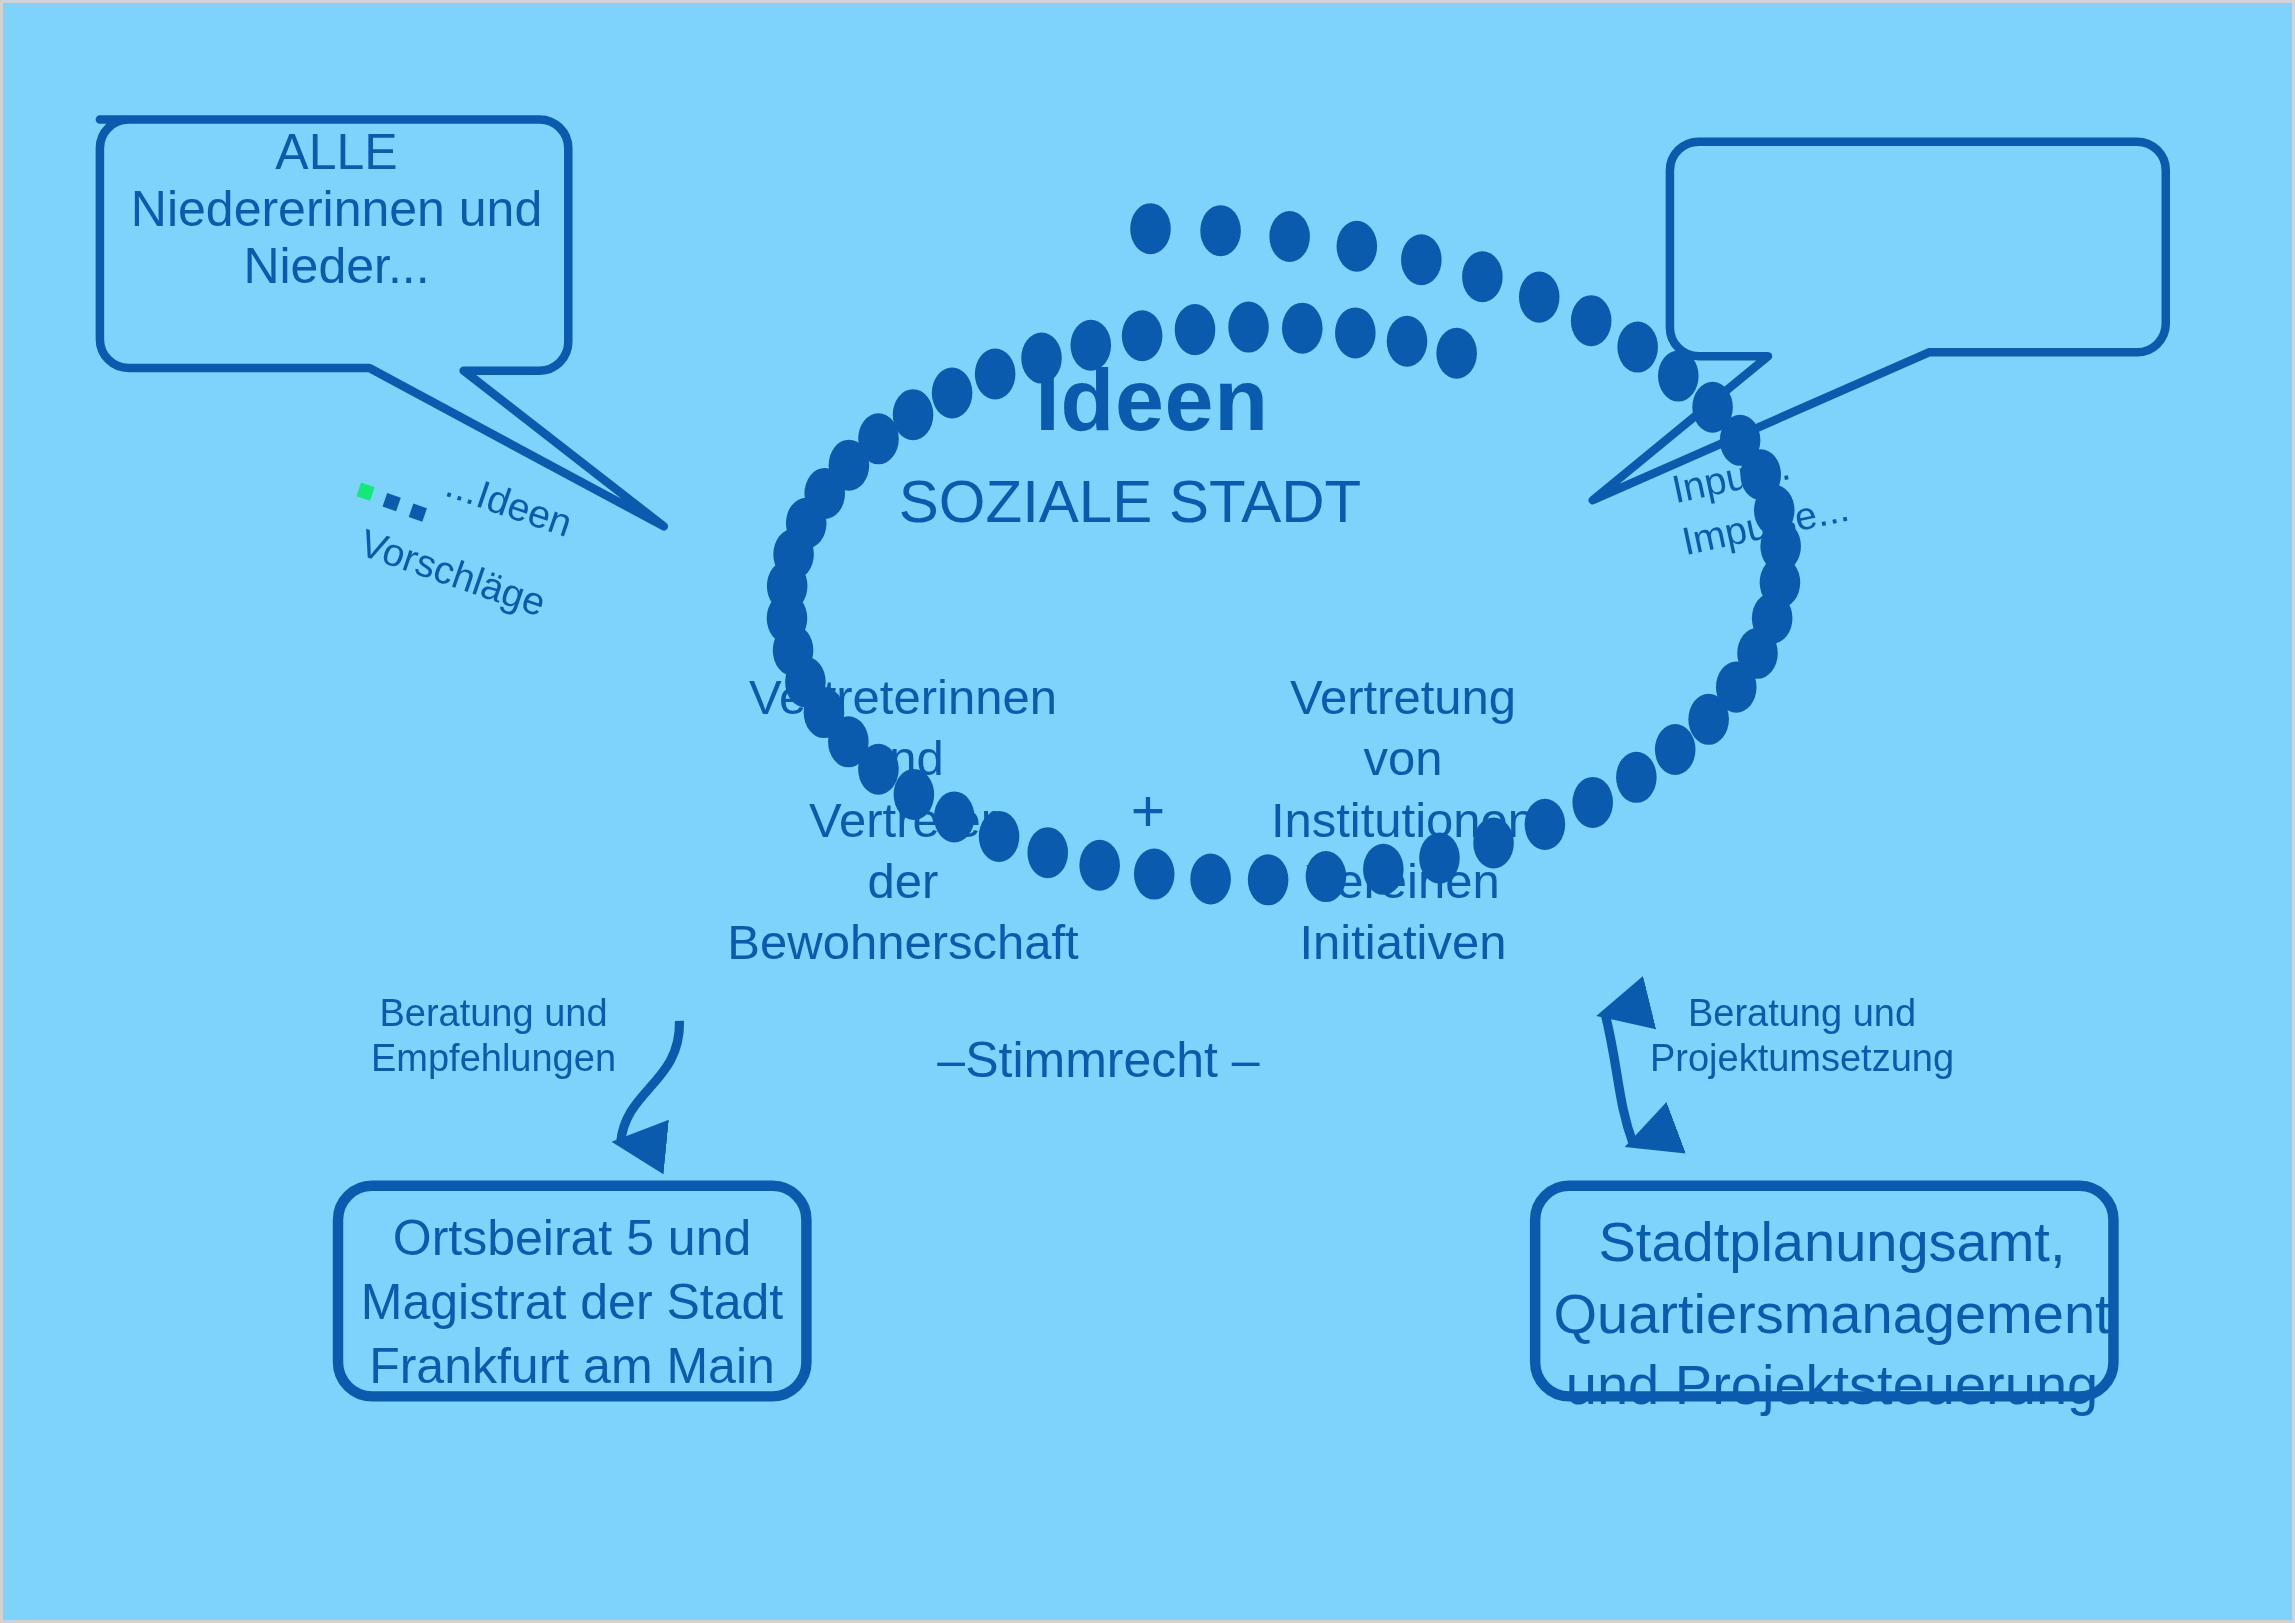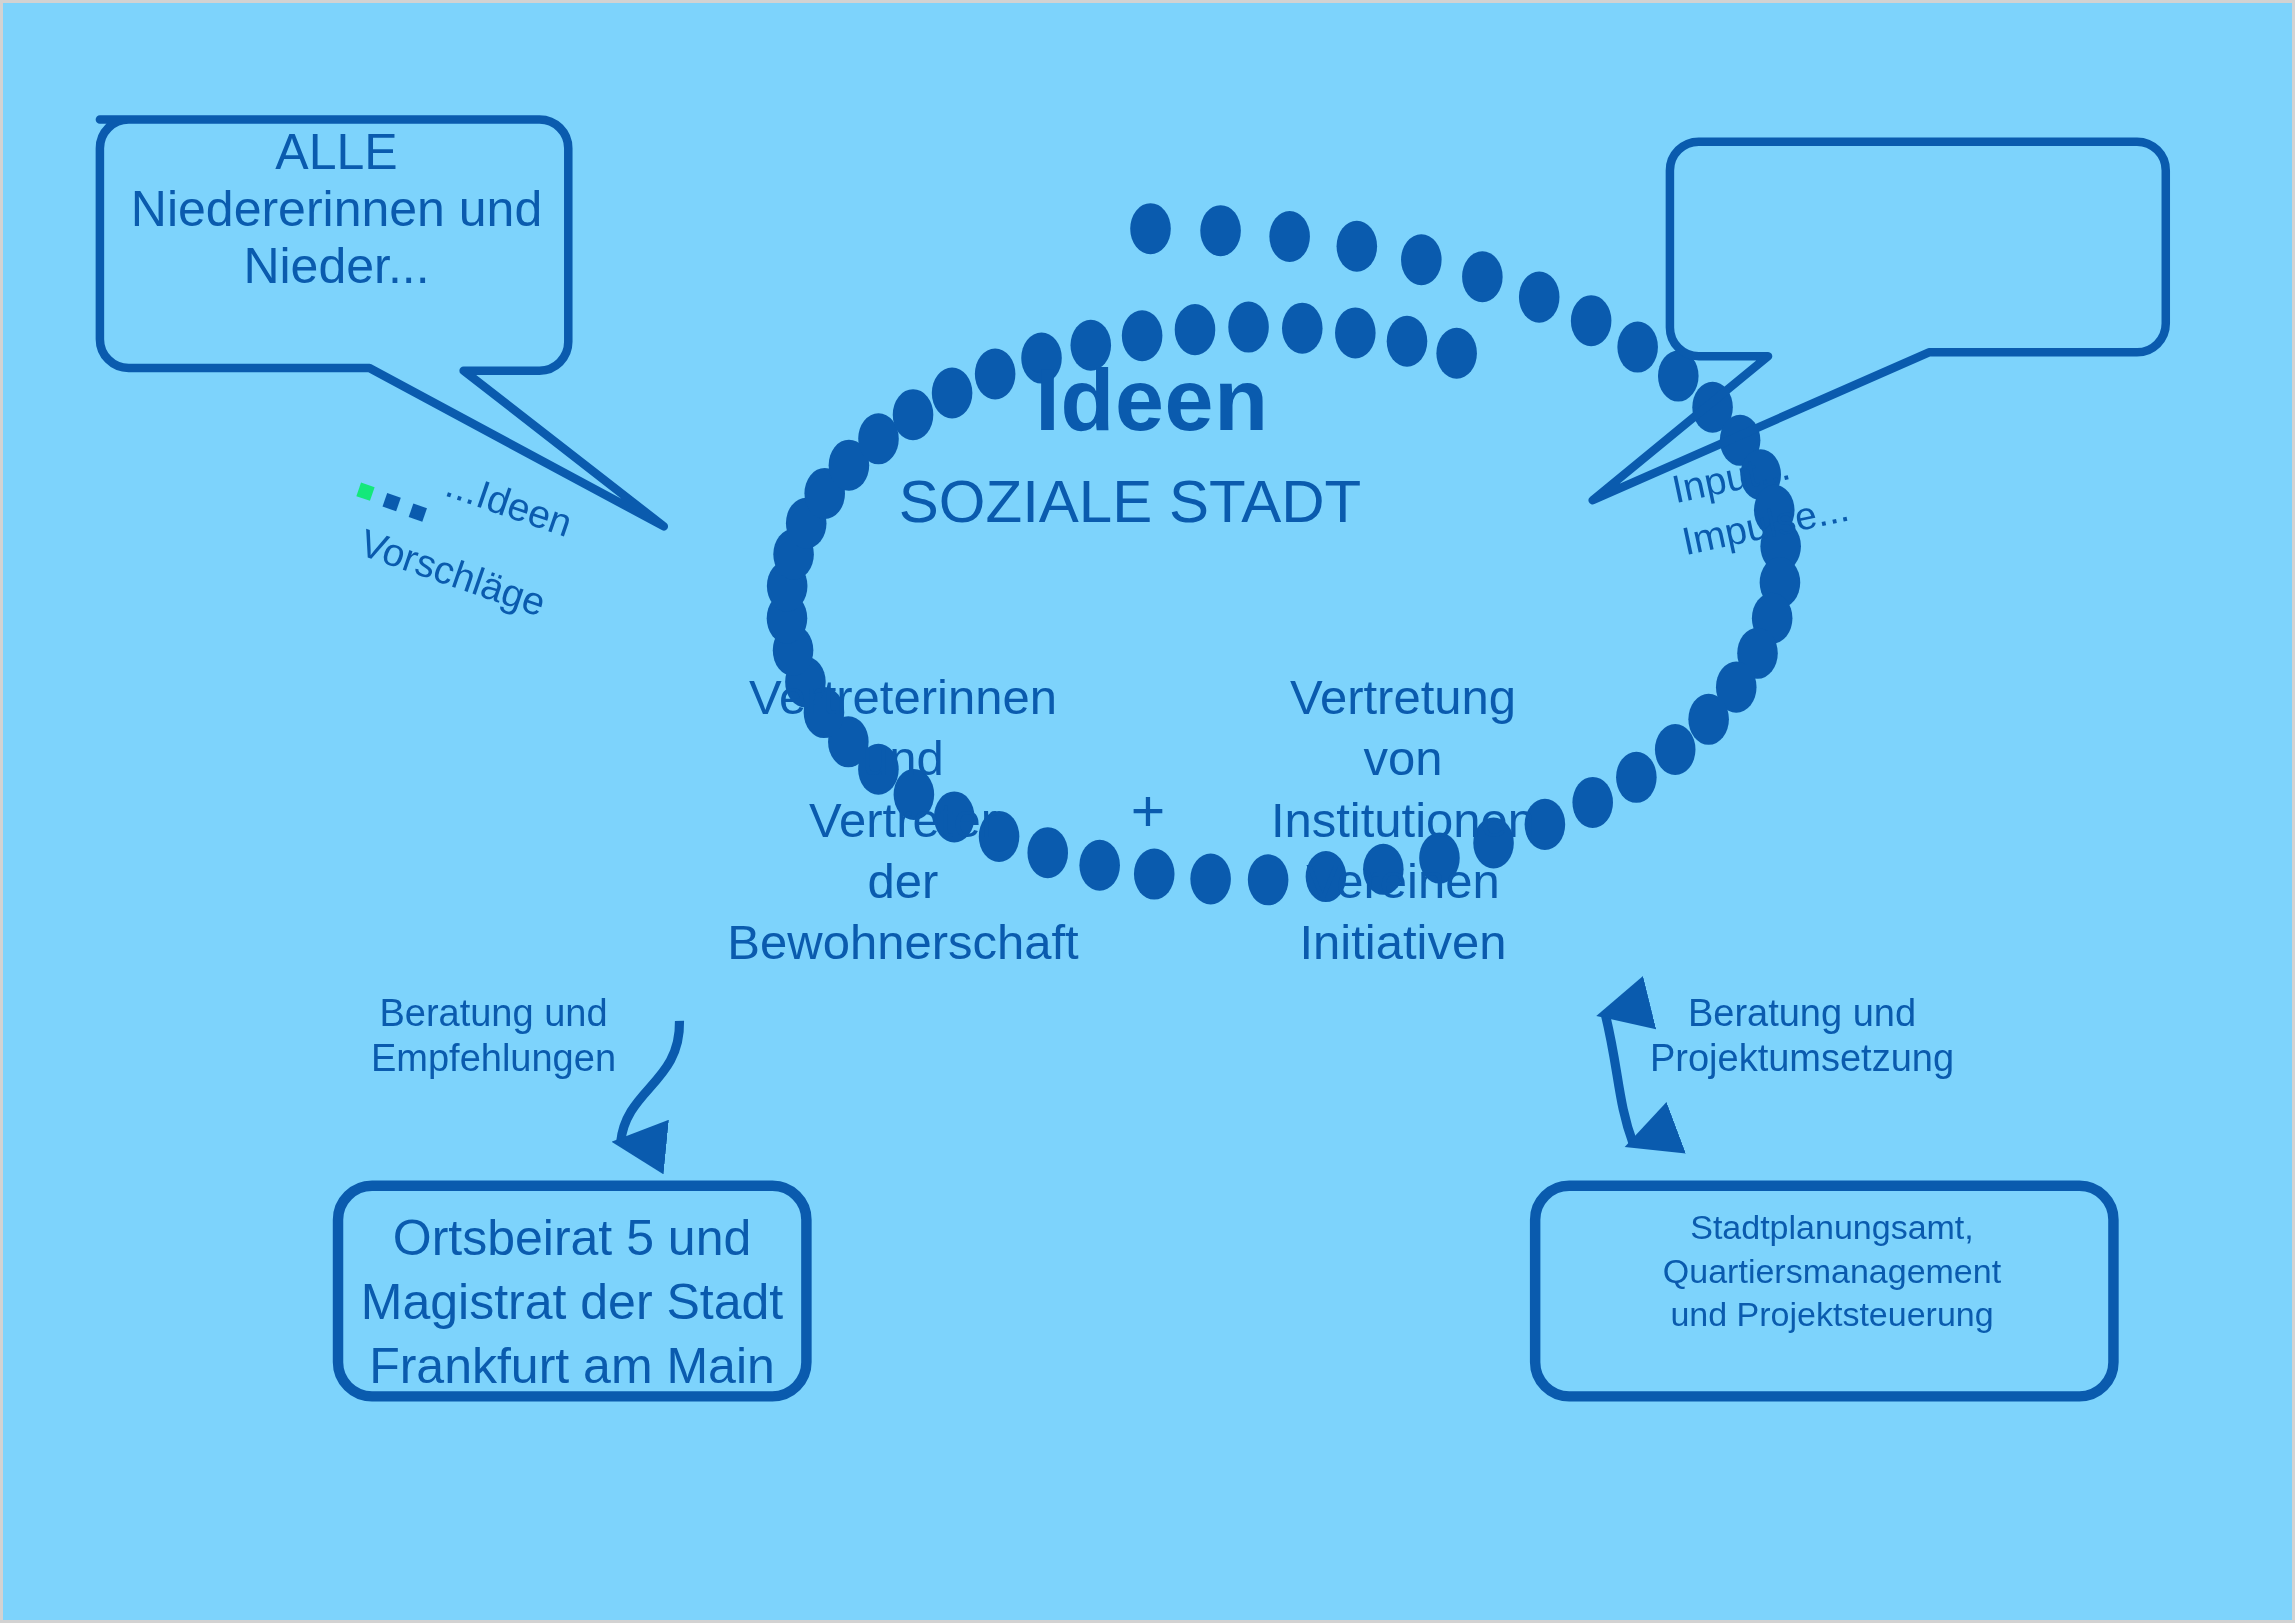--- a/index.html
+++ b/index.html
@@ -89,21 +89,21 @@
   
   #box-bl-text {
     left: 340px; top: 1203px;
     width: 458px;
     font-size: 50px;
     line-height: 1.28;
   }
   #box-br-text {
     left: 1541px; top: 1203px;
     width: 576px;
-    font-size: 34px;
+    font-size: 56px;
     line-height: 1.28;
   }
 
   
   #lbl-beratung-left {
     left: 353px; top: 988px;
     width: 275px;
     font-size: 38px;
     line-height: 1.18;
   }
@@ -289,20 +289,21 @@
 Bewohnerschaft</div>
 
   <div class="txt" id="plus-sign">+</div>
 
   <div class="txt" id="col-right">Vertretung
 von
 Institutionen
 Vereinen
 Initiativen</div>
 
+  <div class="txt" id="stimmrecht">–Stimmrecht  –</div>
 
   <div class="txt" id="box-bl-text">Ortsbeirat 5 und
 Magistrat der Stadt
 Frankfurt am Main</div>
 
   <div class="txt" id="box-br-text">Stadtplanungsamt,
 Quartiersmanagement
 und Projektsteuerung</div>
 
   <div class="txt" id="lbl-beratung-left">Beratung und

